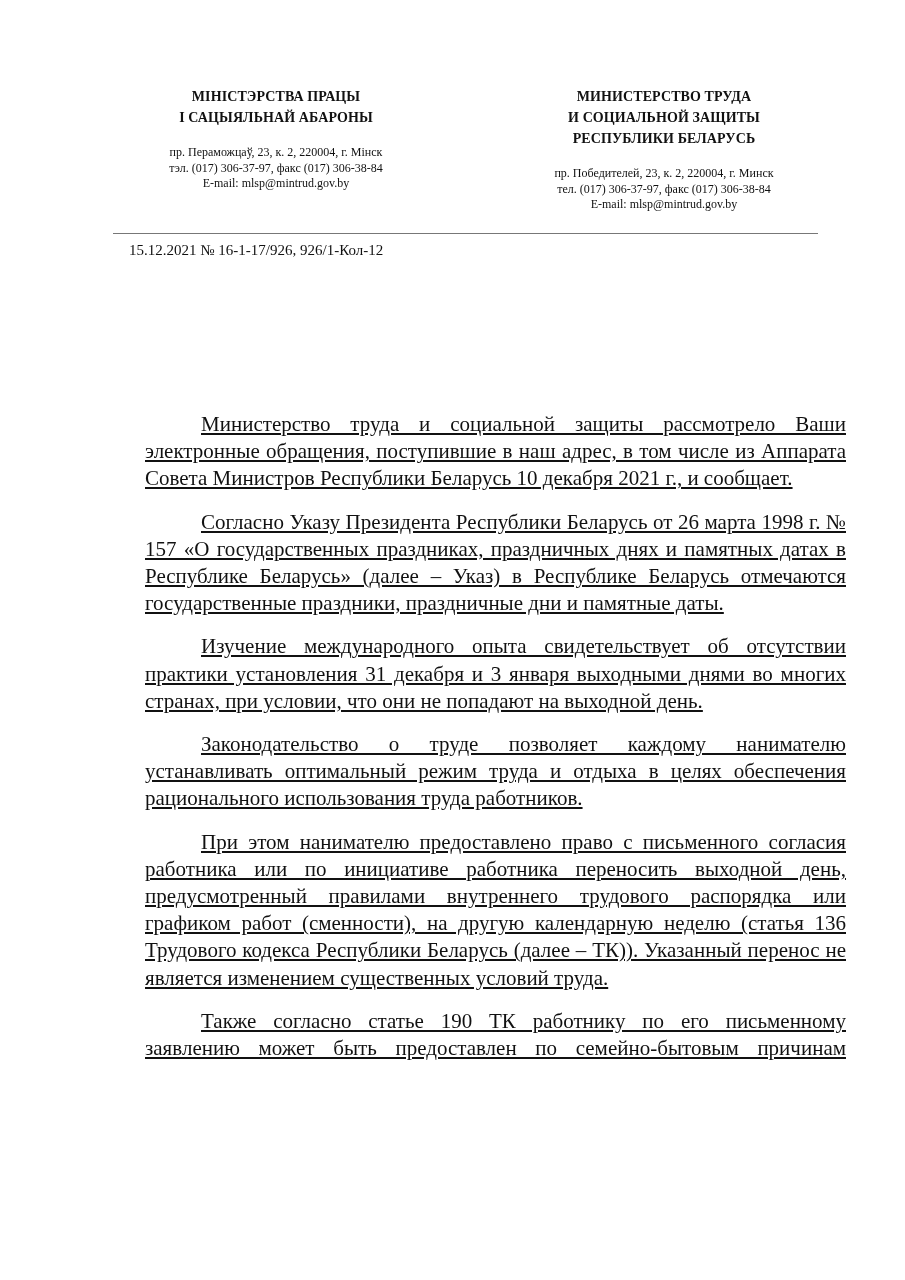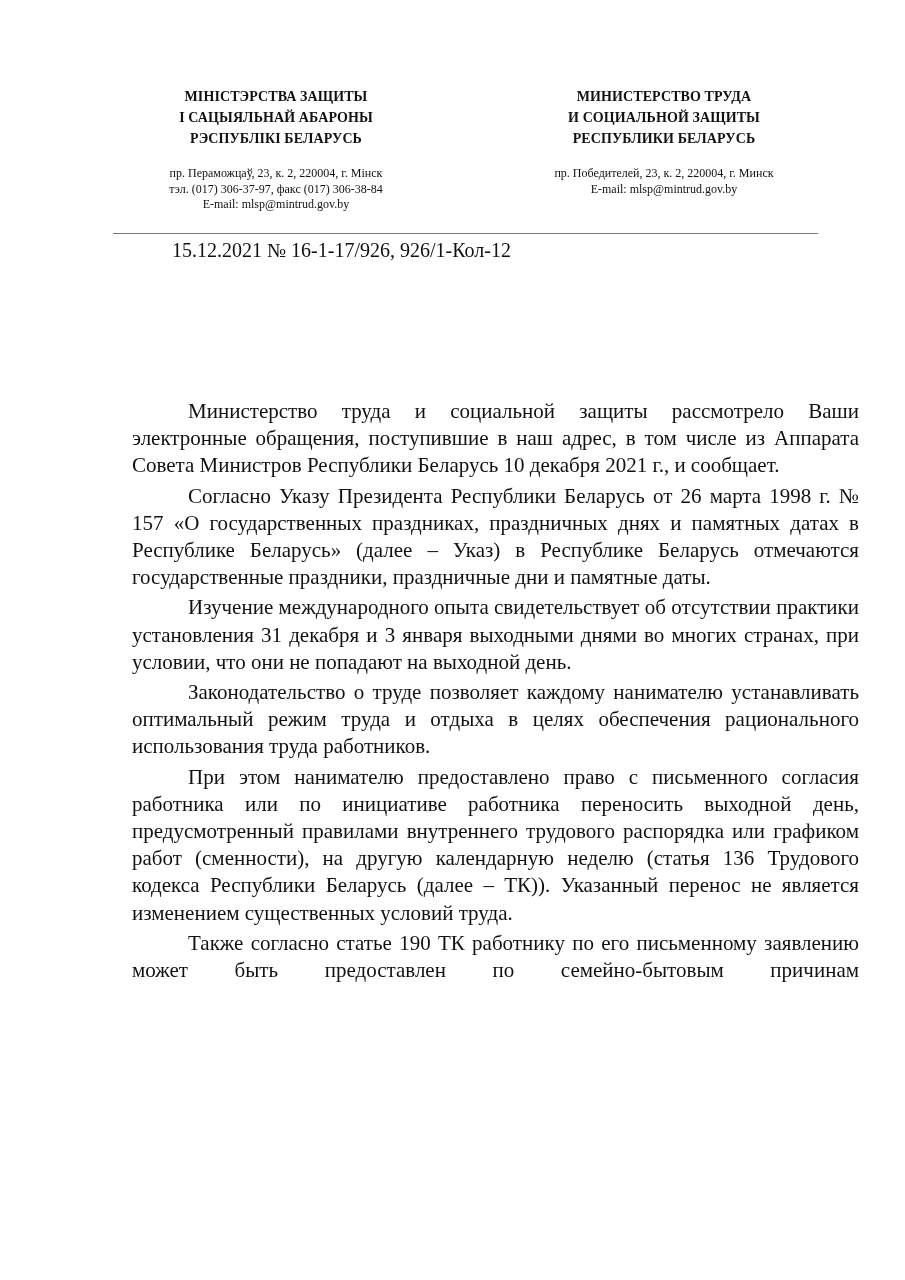--- a/index.html
+++ b/index.html
@@ -38,64 +38,64 @@
     left: 113px;
     top: 233px;
     width: 705px;
     height: 1px;
     background: #777777;
   }
   .reg-number {
     position: absolute;
     left: 129px;
     top: 238px;
-    font-size: 20px;
+    font-size: 15px;
     line-height: 24px;
     white-space: nowrap;
-    margin-left: 43px;
   }
   .body-text {
     position: absolute;
     left: 129px;
     top: 395px;
     width: 733px;
     font-size: 21px;
     line-height: 27.2px;
     text-align: justify;
   }
   .body-text p {
-    margin: 3px;
+    margin: 16px;
     text-indent: 56px;
     text-align: justify;
+    text-decoration: underline;
   }
 </style>
 </head>
 <body>
 
 <div class="header-col header-left">
   <div class="org-name">
-    <div>МІНІСТЭРСТВА ЗАЩИТЫ</div>
+    <div>МІНІСТЭРСТВА ПРАЦЫ</div>
     <div>І САЦЫЯЛЬНАЙ АБАРОНЫ</div>
-    <div>РЭСПУБЛІКІ БЕЛАРУСЬ</div>
   </div>
   <div class="org-contacts">
     <div>пр. Пераможцаў, 23, к. 2, 220004, г. Мінск</div>
     <div>тэл. (017) 306-37-97, факс (017) 306-38-84</div>
     <div>E-mail:  mlsp@mintrud.gov.by</div>
   </div>
 </div>
 
 <div class="header-col header-right">
   <div class="org-name">
     <div>МИНИСТЕРСТВО ТРУДА</div>
     <div>И СОЦИАЛЬНОЙ ЗАЩИТЫ</div>
     <div>РЕСПУБЛИКИ БЕЛАРУСЬ</div>
   </div>
   <div class="org-contacts">
     <div>пр. Победителей, 23, к. 2, 220004, г. Минск</div>
+    <div>тел. (017) 306-37-97, факс (017) 306-38-84</div>
     <div>E-mail:  mlsp@mintrud.gov.by</div>
   </div>
 </div>
 
 <div class="rule"></div>
 
 <div class="reg-number">15.12.2021 № 16-1-17/926, 926/1-Кол-12</div>
 
 <div class="body-text">
   <p>Министерство труда и социальной защиты рассмотрело Ваши электронные обращения, поступившие в наш адрес, в том числе из Аппарата Совета Министров Республики Беларусь 10 декабря 2021 г., и сообщает.</p>

